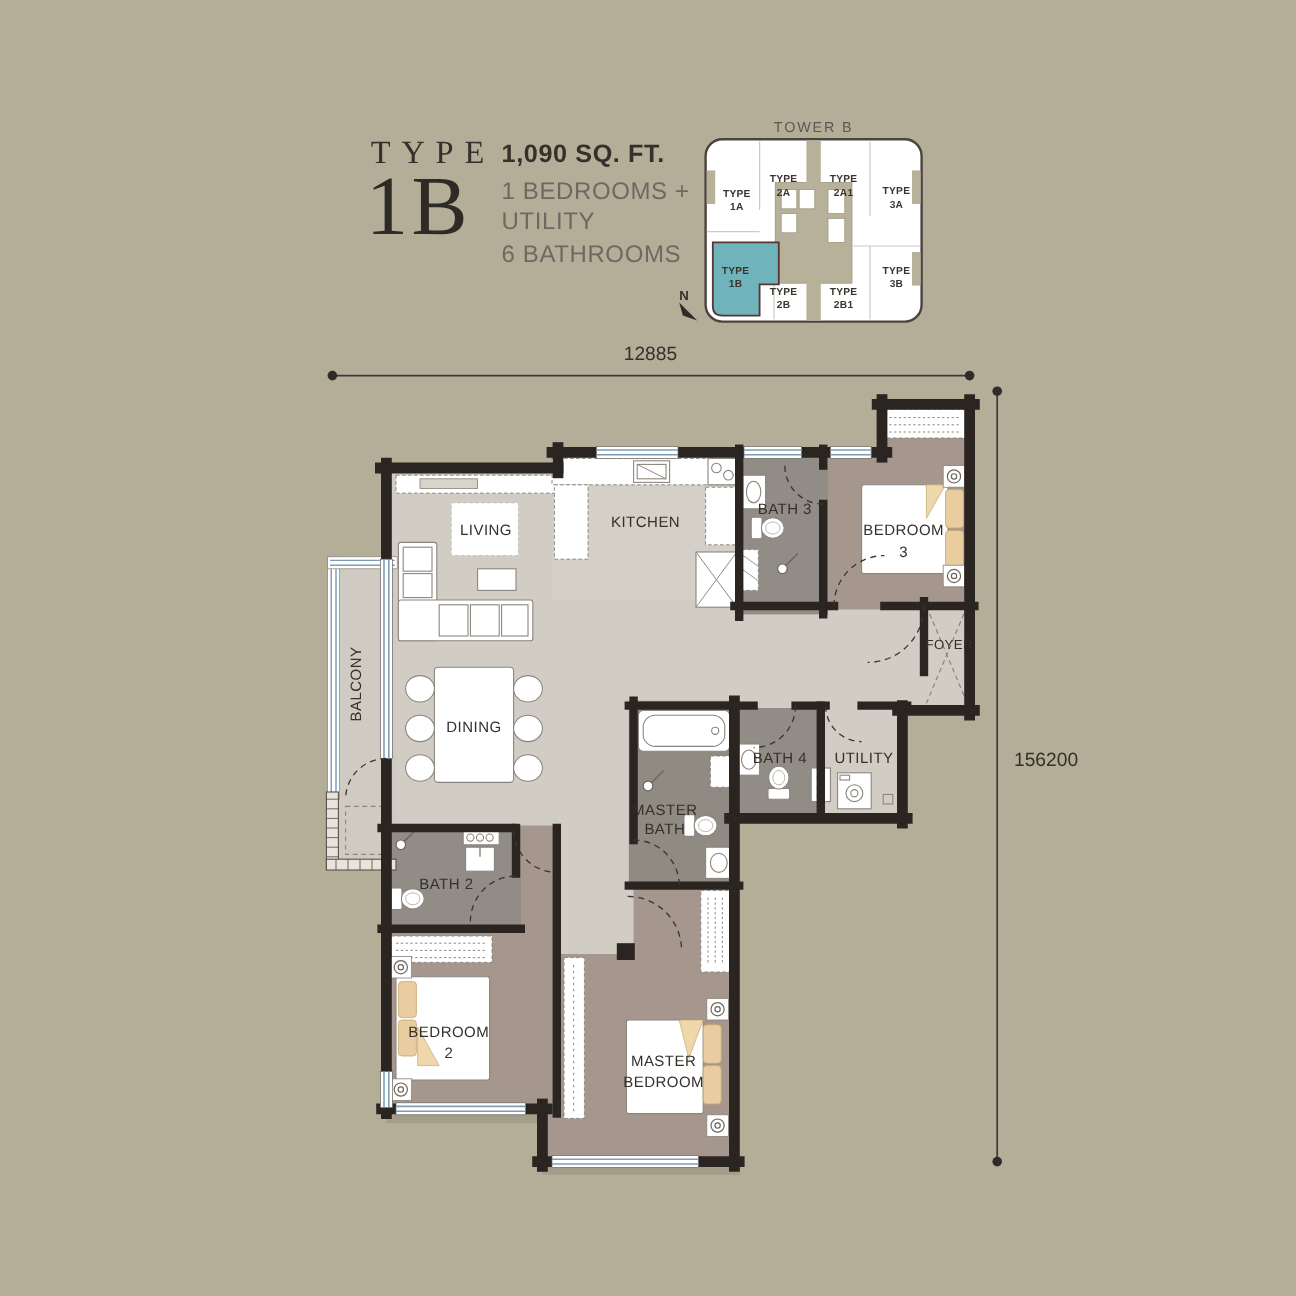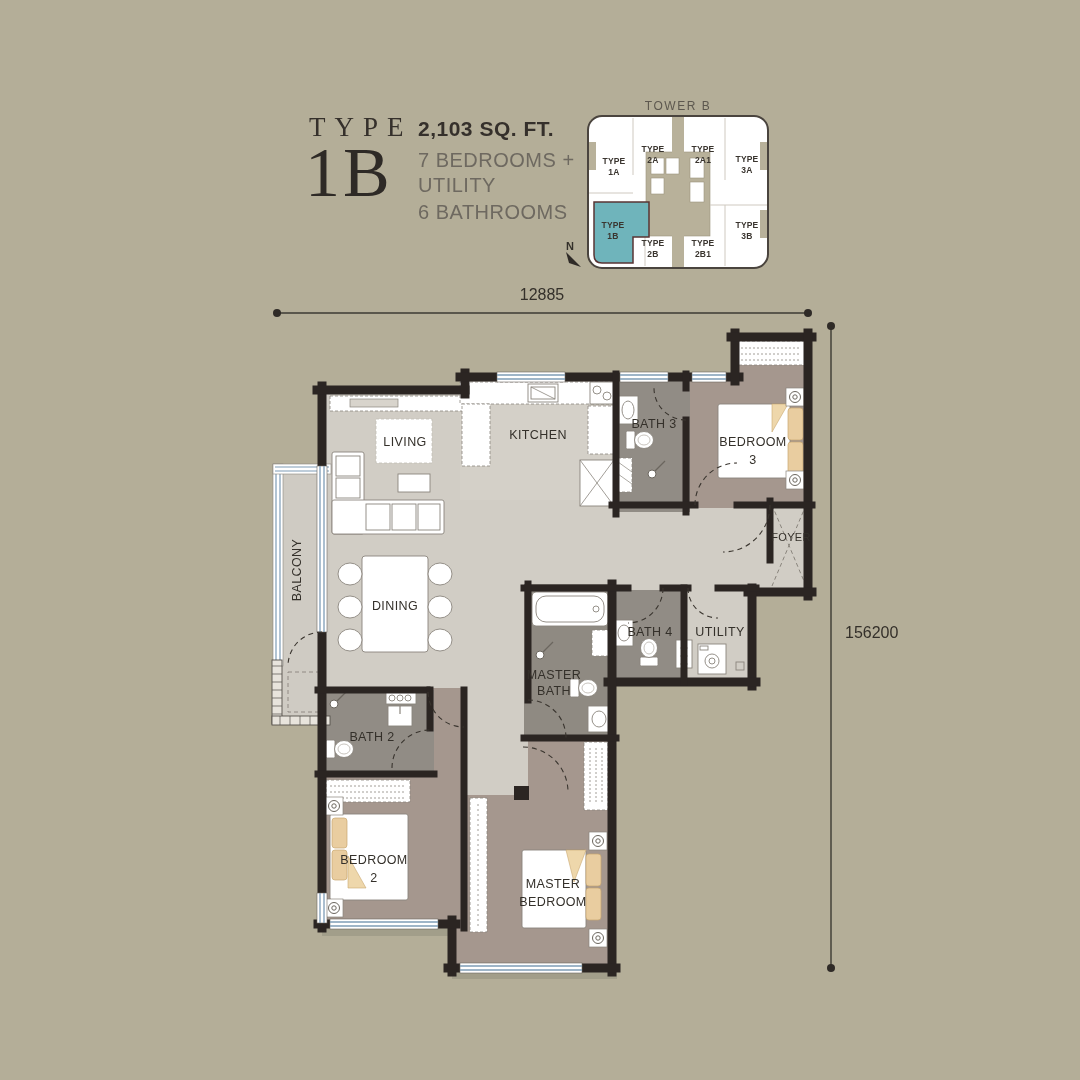--- a/index.html
+++ b/index.html
@@ -36,22 +36,22 @@
   .arc { fill:none; stroke:#3a352f; stroke-width:1.1; stroke-dasharray:5 4; }
   .wallstroke { stroke:#2b2522; fill:none; stroke-linecap:square; }
 </style>
 </head>
 <body>
 
 <div class="page">
 
   <div class="abs hdr-type">TYPE</div>
   <div class="abs hdr-val">1B</div>
-  <div class="abs hdr-area">2,103 SQ. FT.</div>
-  <div class="abs hdr-l1">7 BEDROOMS +</div>
+  <div class="abs hdr-area">1,090 SQ. FT.</div>
+  <div class="abs hdr-l1">1 BEDROOMS +</div>
   <div class="abs hdr-l2">UTILITY</div>
   <div class="abs hdr-l3">6 BATHROOMS</div>
 
   <svg width="1080" height="1080" viewBox="0 0 1080 1080">
 
     <defs>
       <g id="ac">
         <rect x="-9" y="-9" width="18" height="18" fill="#fff" stroke="#8a857d" stroke-width="0.7"></rect>
         <circle r="5.5" fill="none" stroke="#6b665e" stroke-width="1"></circle>
         <circle r="2.2" fill="none" stroke="#6b665e" stroke-width="1"></circle>

